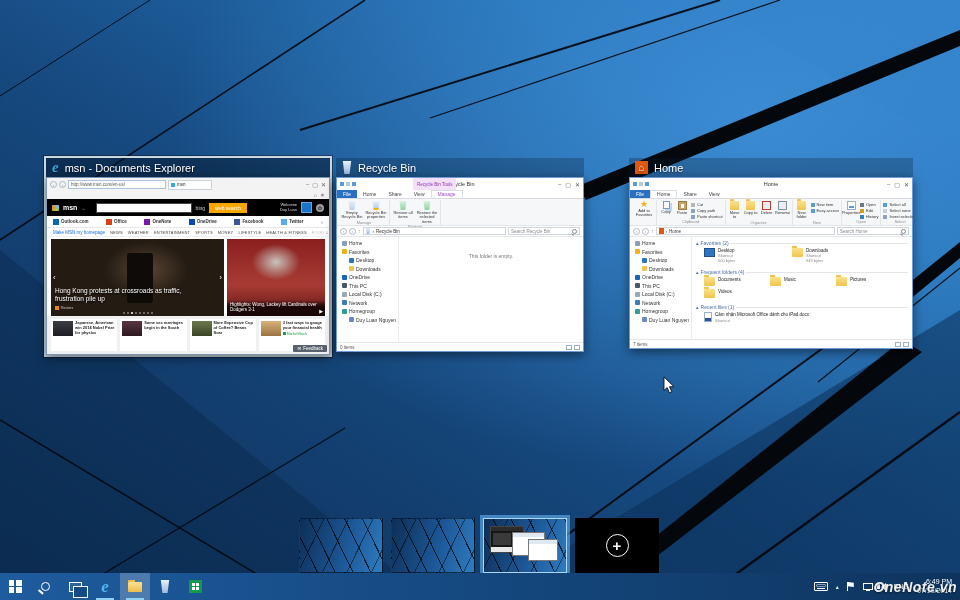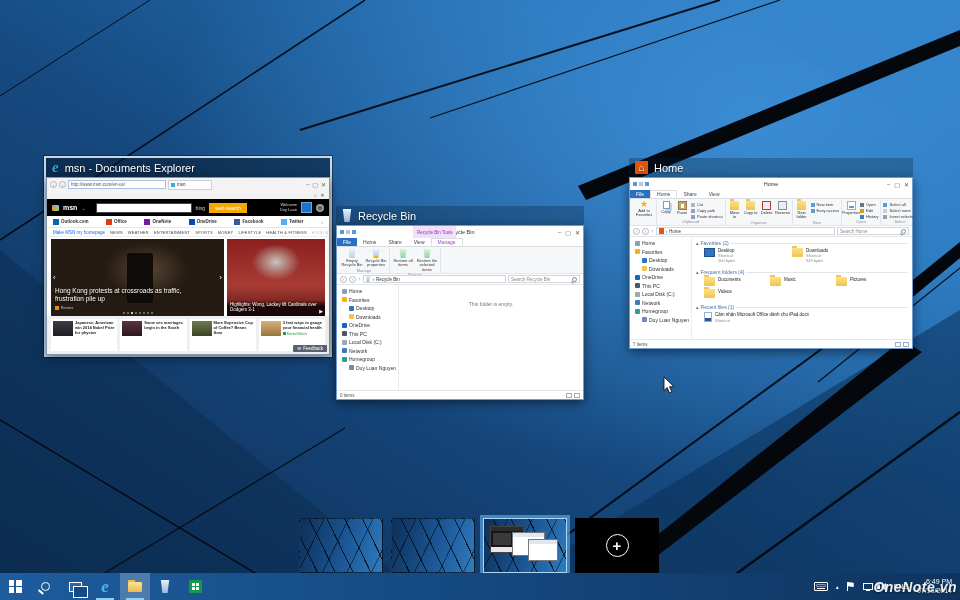--- a/index.html
+++ b/index.html
@@ -380,21 +380,21 @@
           </div>
         </div>
         <div class="feedback">
           <span>✉</span>
           <span>Feedback</span>
         </div>
       </div>
     </div>
   </div>
 
-  <div class="tile" style="left:336px; top:158px; width:248px;margin-top:48px;">
+  <div class="tile" style="left:336px; top:158px; width:248px;">
     <div class="tile-title">
       <span class="glass"></span>
       <span>Recycle Bin</span>
     </div>
     <div class="thumb" style="height:175px;">
       <div class="exp">
         <div class="exp-cap">
           <div class="qat">
               <i></i>
               <i class="g"></i>

